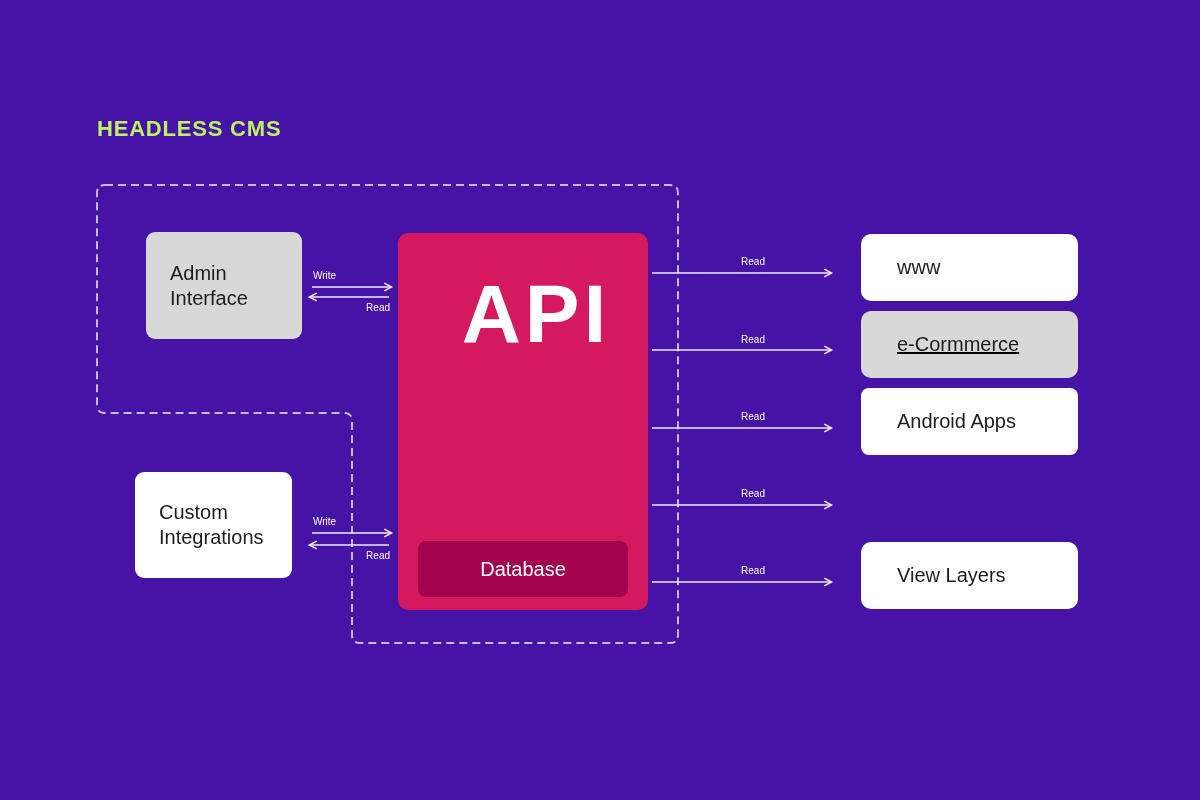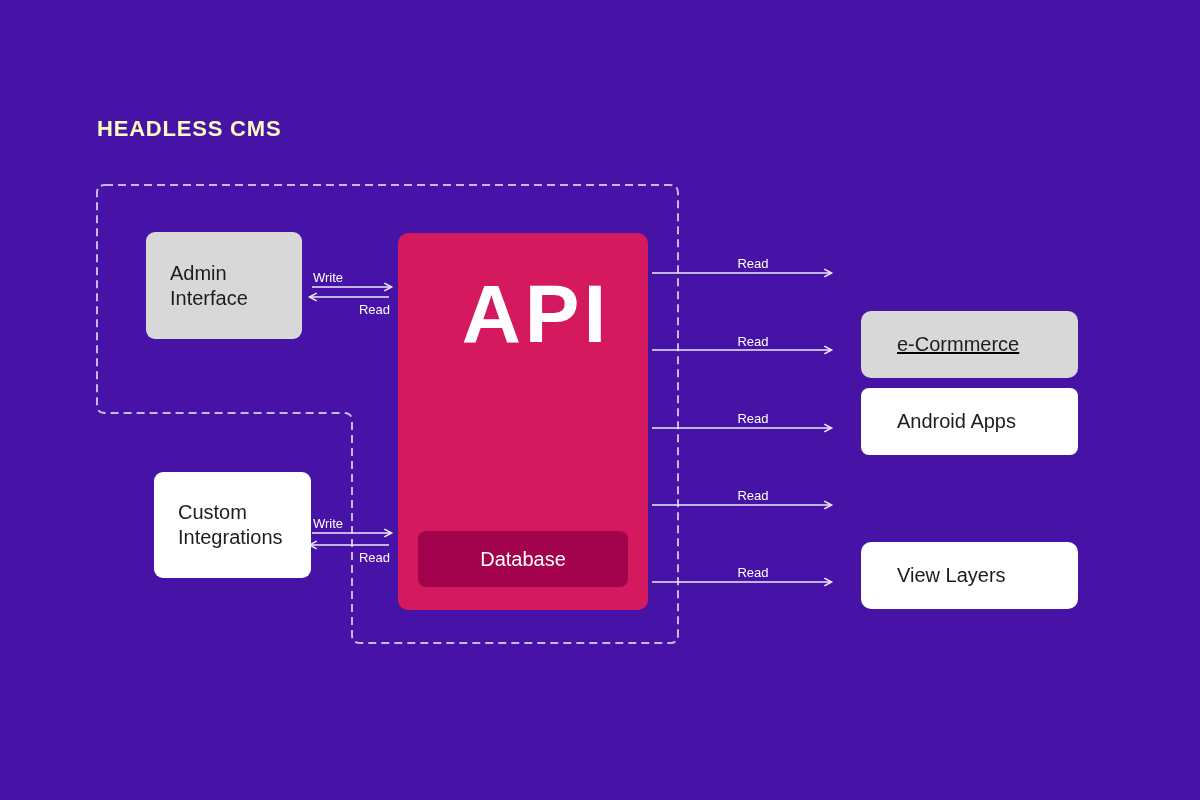--- a/index.html
+++ b/index.html
@@ -13,21 +13,21 @@
     overflow: hidden;
   }
 
   .page-title {
     position: absolute;
     left: 97px;
     top: 116px;
     font-size: 22px;
     font-weight: 700;
     letter-spacing: 0.8px;
-    color: #fef9c3;
+    color: #bef264;
   }
 
   svg.layer {
     position: absolute;
     left: 0;
     top: 0;
     z-index: 1;
   }
 
   .node {
@@ -44,21 +44,21 @@
     color: #1d1d1f;
   }
 
   .admin-box {
     left: 146px; top: 232px;
     width: 156px; height: 107px;
     background: var(--graybox, #D8D8D8);
     padding-left: 24px; 
   }
   .custom-box {
-    left: 154px; top: 472px;
+    left: 135px; top: 472px;
     width: 157px; height: 106px;
     background: var(--whitebox, #FFFFFF);
     padding-left: 24px; padding-right: 14px;
   }
 
   .api-box {
     position: absolute;
     left: 398px; top: 233px;
     width: 250px; height: 377px;
     background: var(--apibox, #D5195E);
@@ -71,21 +71,21 @@
     width: 100%;
     text-align: center;
     color: #ffffff;
     font-size: 82px;
     font-weight: 700;
     letter-spacing: 4px;
     padding-left: 13px;
   }
   .db-box {
     position: absolute;
-    left: 20px; bottom: 23px;
+    left: 20px; bottom: 13px;
     width: 210px; height: 56px;
     background: var(--dbbox, #A3034D);
     border-radius: 8px;
     display: flex;
     align-items: center;
     justify-content: center;
   }
   .db-box .lbl {
     color: #ffffff;
     font-size: 20px;
@@ -101,21 +101,21 @@
   .client.gray  { background: var(--graybox, #D8D8D8); }
   .client-0 { top: 234px; }
   .client-1 { top: 311px; text-decoration: underline; }
   .client-2 { top: 388px; border-radius: 8px; }
   .client-3 { top: 465px; }
   .client-4 { top: 542px; }
 
   .flow-label {
     position: absolute;
     color: #ffffff;
-    font-size: 13px;
+    font-size: 10px;
     z-index: 2;
     white-space: nowrap;
   }
   .read-mid { left: 703px; width: 100px; text-align: center; }
   .rm-0 { top: 256px; }
   .rm-1 { top: 334px; }
   .rm-2 { top: 411px; }
   .rm-3 { top: 488px; }
   .rm-4 { top: 565px; }
 
@@ -173,20 +173,23 @@
   <div class="flow-label lr-admin">Read</div>
   <div class="flow-label lw-custom">Write</div>
   <div class="flow-label lr-custom">Read</div>
 
   <div class="flow-label read-mid rm-0">Read</div>
   <div class="flow-label read-mid rm-1">Read</div>
   <div class="flow-label read-mid rm-2">Read</div>
   <div class="flow-label read-mid rm-3">Read</div>
   <div class="flow-label read-mid rm-4">Read</div>
 
+  <div class="node client client-0 white">
+    <span class="lbl">www</span>
+  </div>
   <div class="node client client-1 gray">
     <span class="lbl">e-Cormmerce</span>
   </div>
   <div class="node client client-2 white">
     <span class="lbl">Android Apps</span>
   </div>
   <div class="node client client-4 white">
     <span class="lbl">View Layers</span>
   </div>
 

